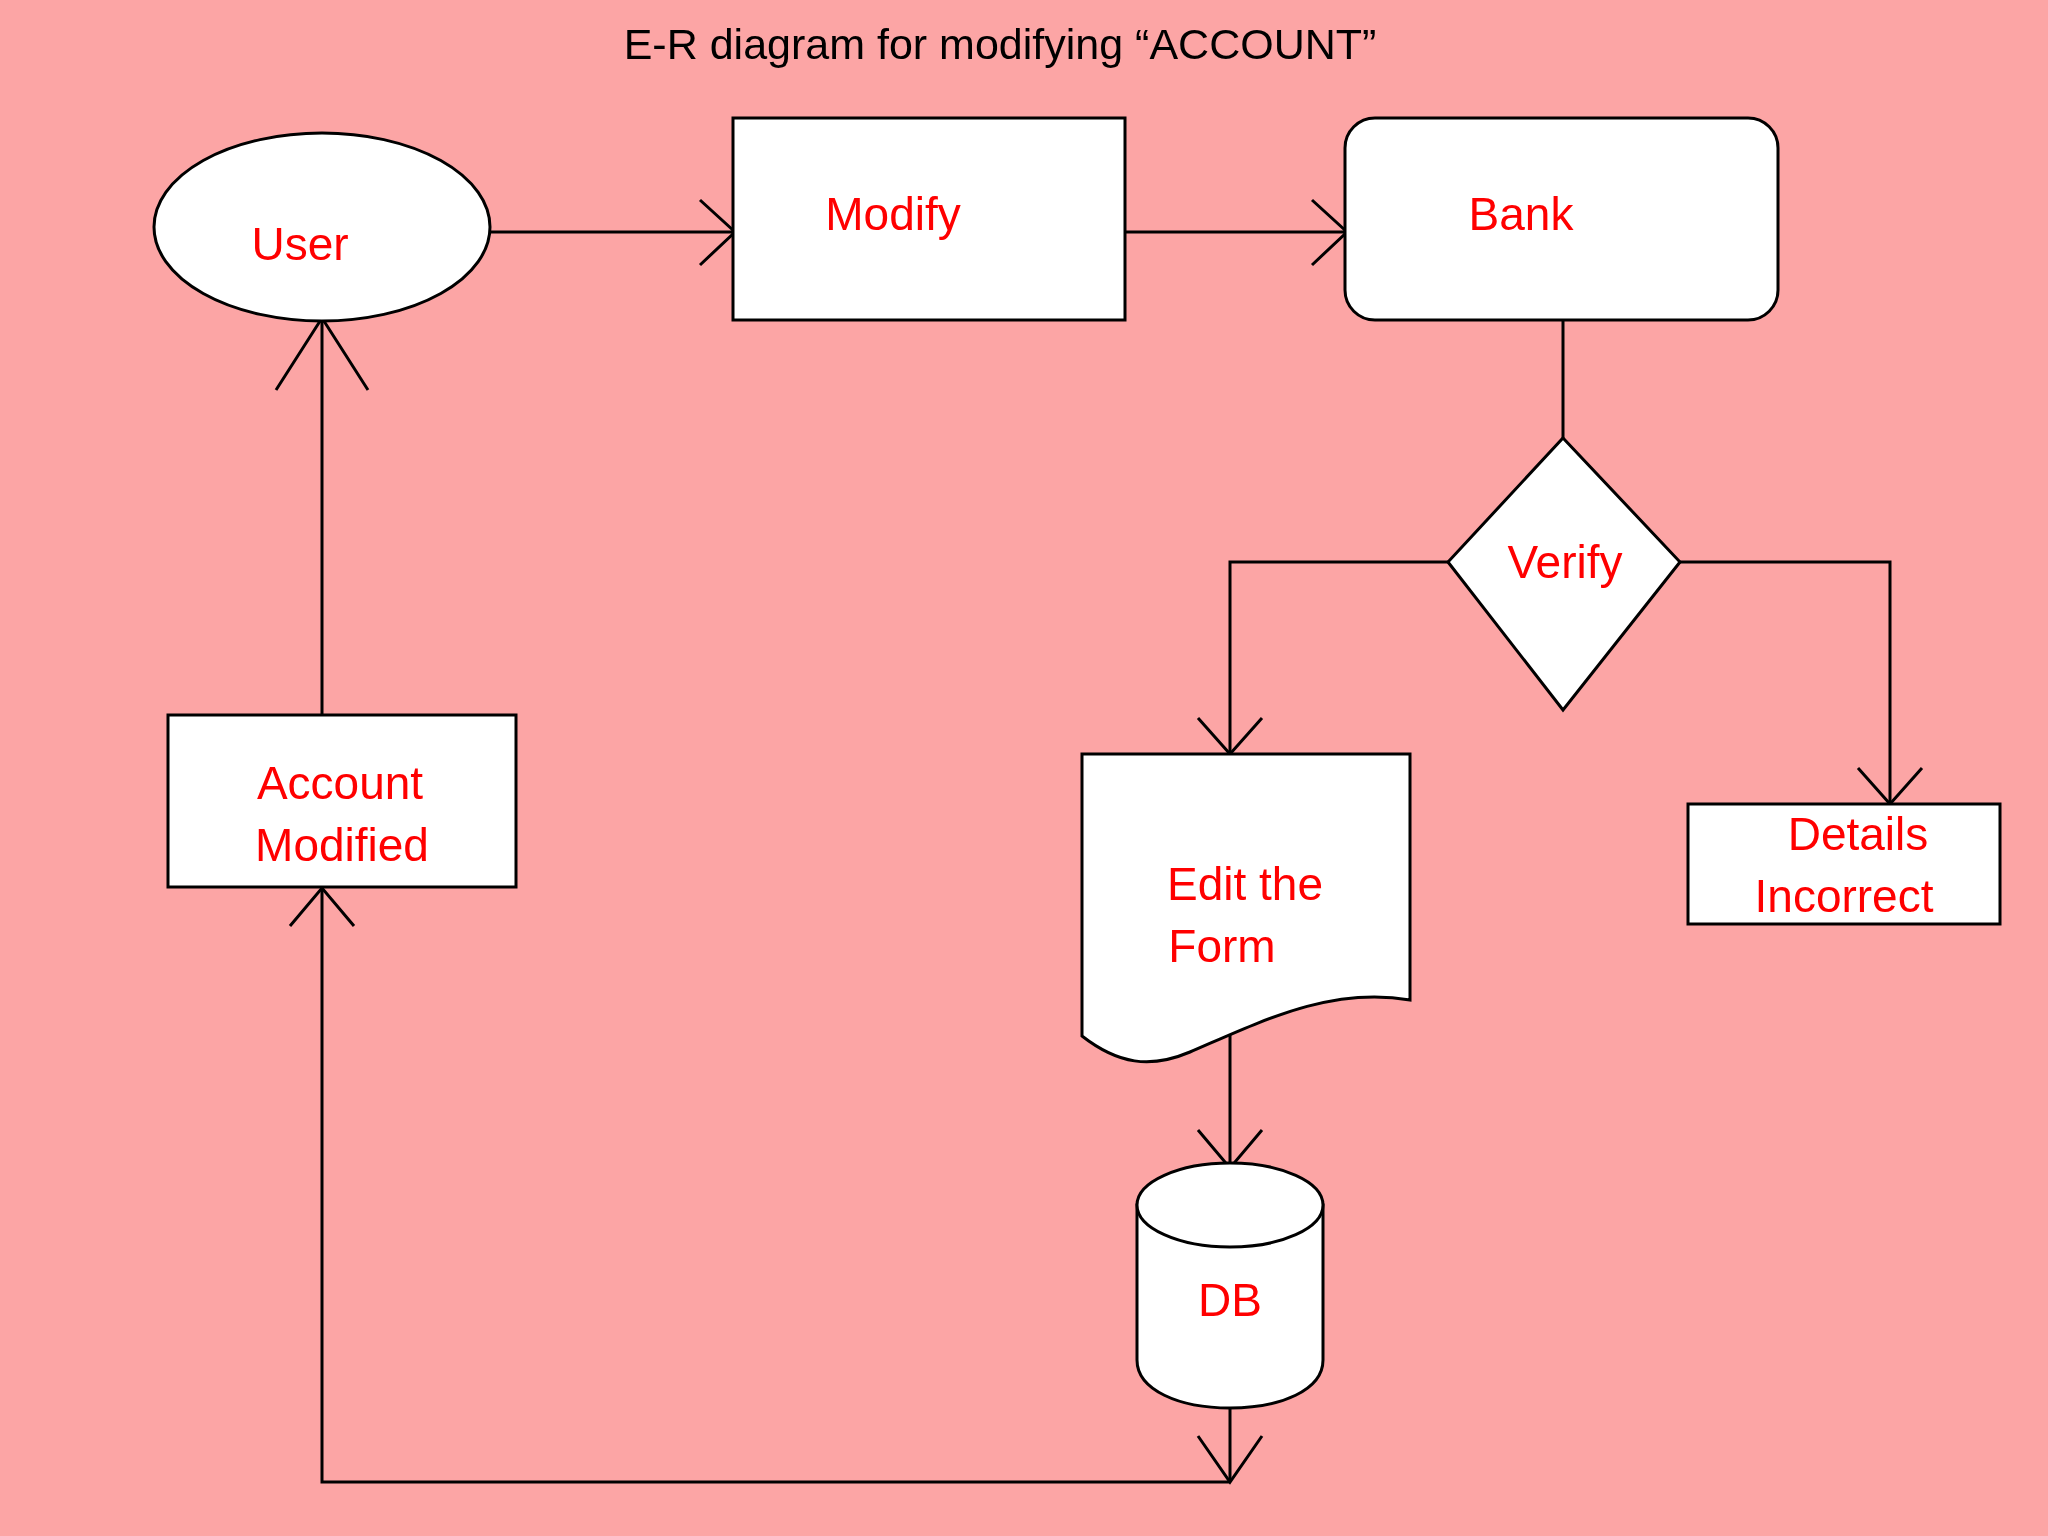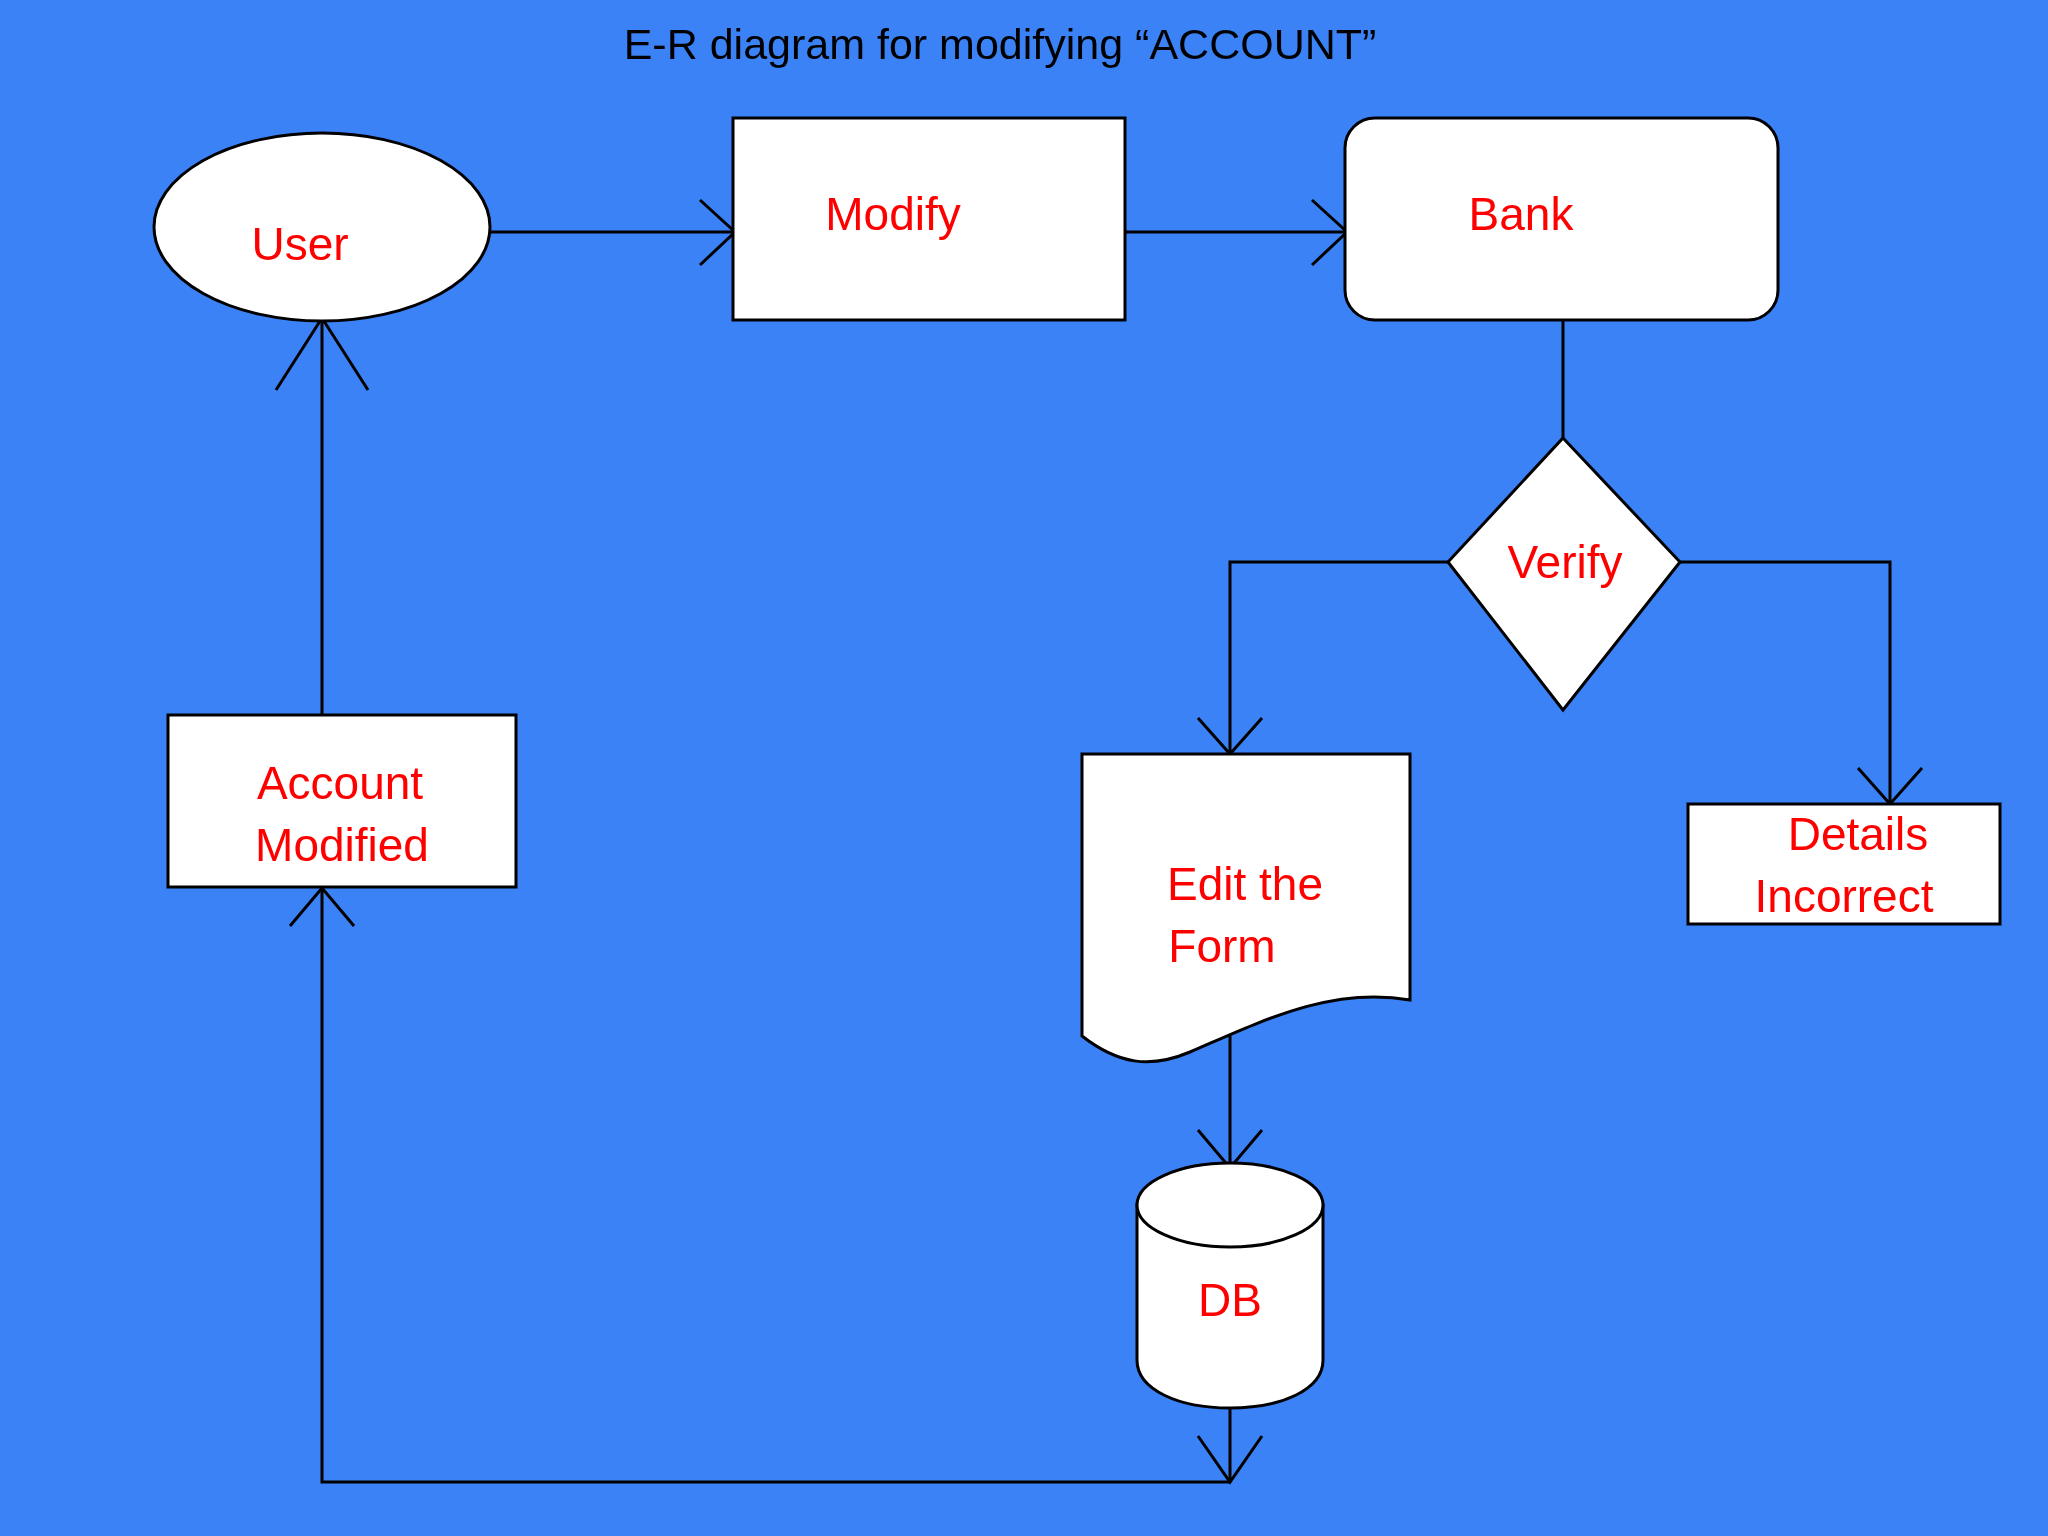--- a/index.html
+++ b/index.html
@@ -10,21 +10,21 @@
   body {
     width: 2048px;
     height: 1536px;
     overflow: hidden;
     font-family: "Liberation Sans", sans-serif;
   }
   #canvas {
     position: relative;
     width: 2048px;
     height: 1536px;
-    background: #3b82f6;
+    background: #fca5a5;
   }
   svg#diagram {
     position: absolute;
     top: 0;
     left: 0;
     width: 2048px;
     height: 1536px;
     display: block;
   }
   .shape-outline {

